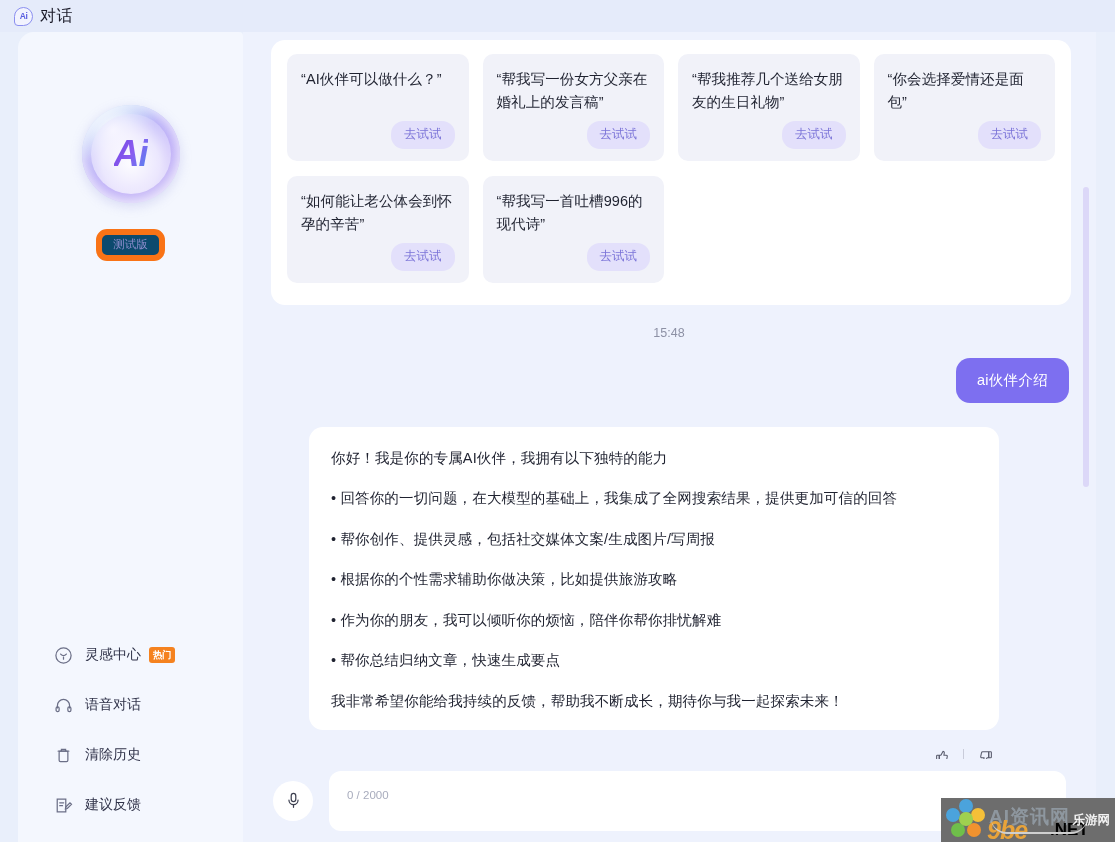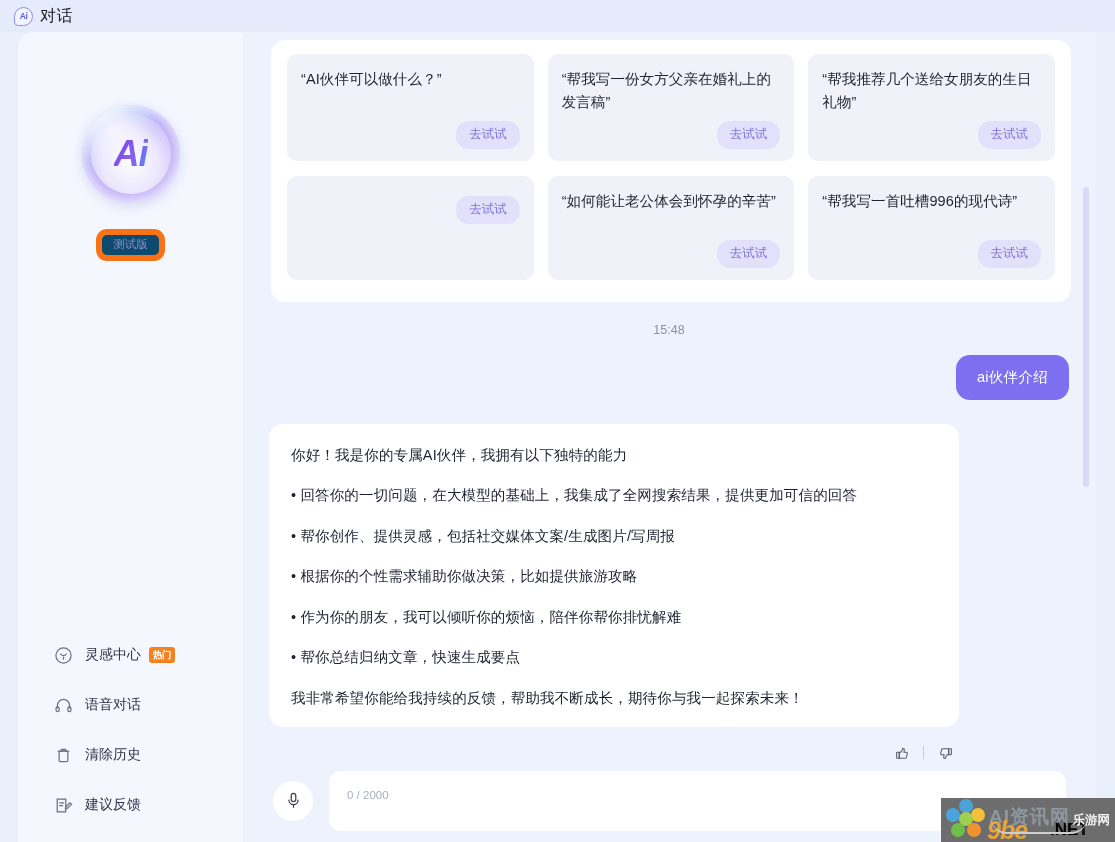--- a/index.html
+++ b/index.html
@@ -213,21 +213,21 @@
   .sugg-panel {
     background: #ffffff;
     border-radius: 14px;
     padding: 14px 16px 22px 16px;
     margin-top: 0;
     width: 800px;
     margin-left: 2px;
   }
   .sugg-grid {
     display: grid;
-    grid-template-columns: repeat(3, 1fr);
+    grid-template-columns: repeat(4, 1fr);
     gap: 15px 14px;
   }
   .sugg-card {
     background: #f1f2f9;
     border-radius: 10px;
     padding: 14px 14px 12px 14px;
     min-height: 104px;
     display: flex;
     flex-direction: column;
     cursor: pointer;
@@ -271,21 +271,21 @@
   .user-bubble {
     background: #7d6ff0;
     color: #fff;
     font-size: 14.5px;
     padding: 13px 21px;
     border-radius: 14px;
     letter-spacing: 0.3px;
   }
 
   
-  .ai-row { width: 800px; }
+  .ai-row { width: 800px; margin-left: 40px; }
   .ai-bubble {
     background: #fff;
     border-radius: 14px;
     padding: 20px 22px 18px;
     width: 690px;
   }
   .ai-line {
     font-size: 14.5px;
     color: #1f2230;
     line-height: 1.55;
@@ -555,20 +555,21 @@
             <div class="sugg-text">“帮我写一份女方父亲在婚礼上的发言稿”</div>
             <button class="sugg-btn">去试试</button>
           </div>
 
           <div class="sugg-card">
             <div class="sugg-text">“帮我推荐几个送给女朋友的生日礼物”</div>
             <button class="sugg-btn">去试试</button>
           </div>
 
           <div class="sugg-card">
+            <div class="sugg-text">“你会选择爱情还是面包”</div>
             <button class="sugg-btn">去试试</button>
           </div>
 
           <div class="sugg-card">
             <div class="sugg-text">“如何能让老公体会到怀孕的辛苦”</div>
             <button class="sugg-btn">去试试</button>
           </div>
 
           <div class="sugg-card">
             <div class="sugg-text">“帮我写一首吐槽996的现代诗”</div>

